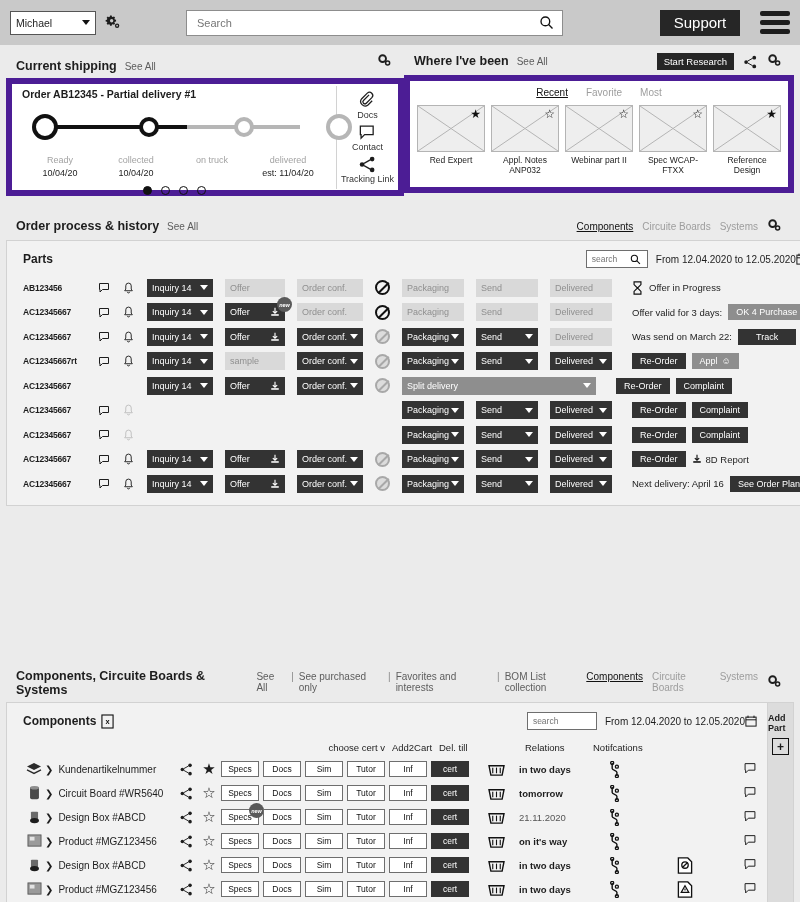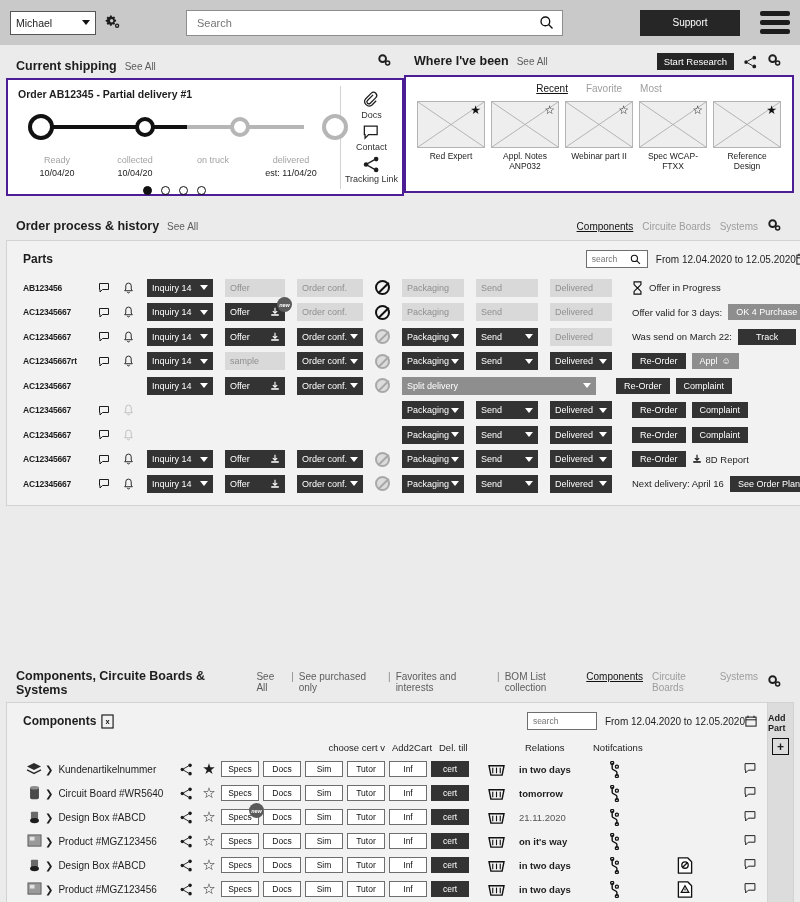--- a/index.html
+++ b/index.html
@@ -22,37 +22,37 @@
   .gear { width:17px; height:17px; position:relative; flex:none; }
   .gear svg { display:block; }
   .search-wrap {
     margin-left:57px; width:377px; height:26px; background:#fff; border:1px solid #8d8d8d;
     display:flex; align-items:center; padding:0 8px; font-size:11px; color:#333;
   }
   .search-wrap input {
     border:0; outline:0; flex:1; font-family:inherit; font-size:11px; background:transparent; color:#333;
   }
   .support-btn {
-    margin-left:auto; width:100px; height:26px; background:#262626; color:#fff;
-    display:flex; align-items:center; justify-content:center; font-size:10px; border:0;
+    margin-left:auto; width:80px; height:26px; background:#262626; color:#fff;
+    display:flex; align-items:center; justify-content:center; font-size:15px; border:0;
     font-family:inherit; cursor:pointer;
   }
   .burger { width:30px; margin-left:12px; display:flex; flex-direction:column; gap:4px; cursor:pointer; }
   .burger i { display:block; height:5px; background:#1d1d1d; border-radius:2px; }
 
   
   .section-head { display:flex; align-items:baseline; padding:8px 10px 5px 10px; }
   .section-title { font-size:12.5px; font-weight:bold; }
   .section-sub { font-size:10px; color:#5d5d5d; margin-left:8px; }
   .sep { color:#8a8a8a; margin:0 5px; font-size:10px;}
   .head-right { margin-left:auto; display:flex; align-items:center; gap:9px; }
   .tabs { display:flex; gap:9px; font-size:10px; }
   .tab-on { color:#111; text-decoration:underline; }
   .tab-off { color:#9d9d9d; }
-  .card { background:#fff; border:2px solid #4c1d95;align-items:center; }
+  .card { background:#fff; border:6px solid #4c1d95;align-items:center; }
 
   
   .row1 { display:flex; gap:0; padding:0 6px; }
   .shipping-block { width:398px; }
   .visited-block { width:390px; }
   .ship-card { display:flex; height:118px; }
   .ship-main { flex:1; padding:8px 10px 0 10px; position:relative; }
   .ship-title { font-size:10.5px; font-weight:bold; margin-bottom:8px; }
   .track { position:relative; height:46px; margin:0 4px; }
   .track-line { position:absolute; left:22px; right:22px; top:17px; height:4px; }

